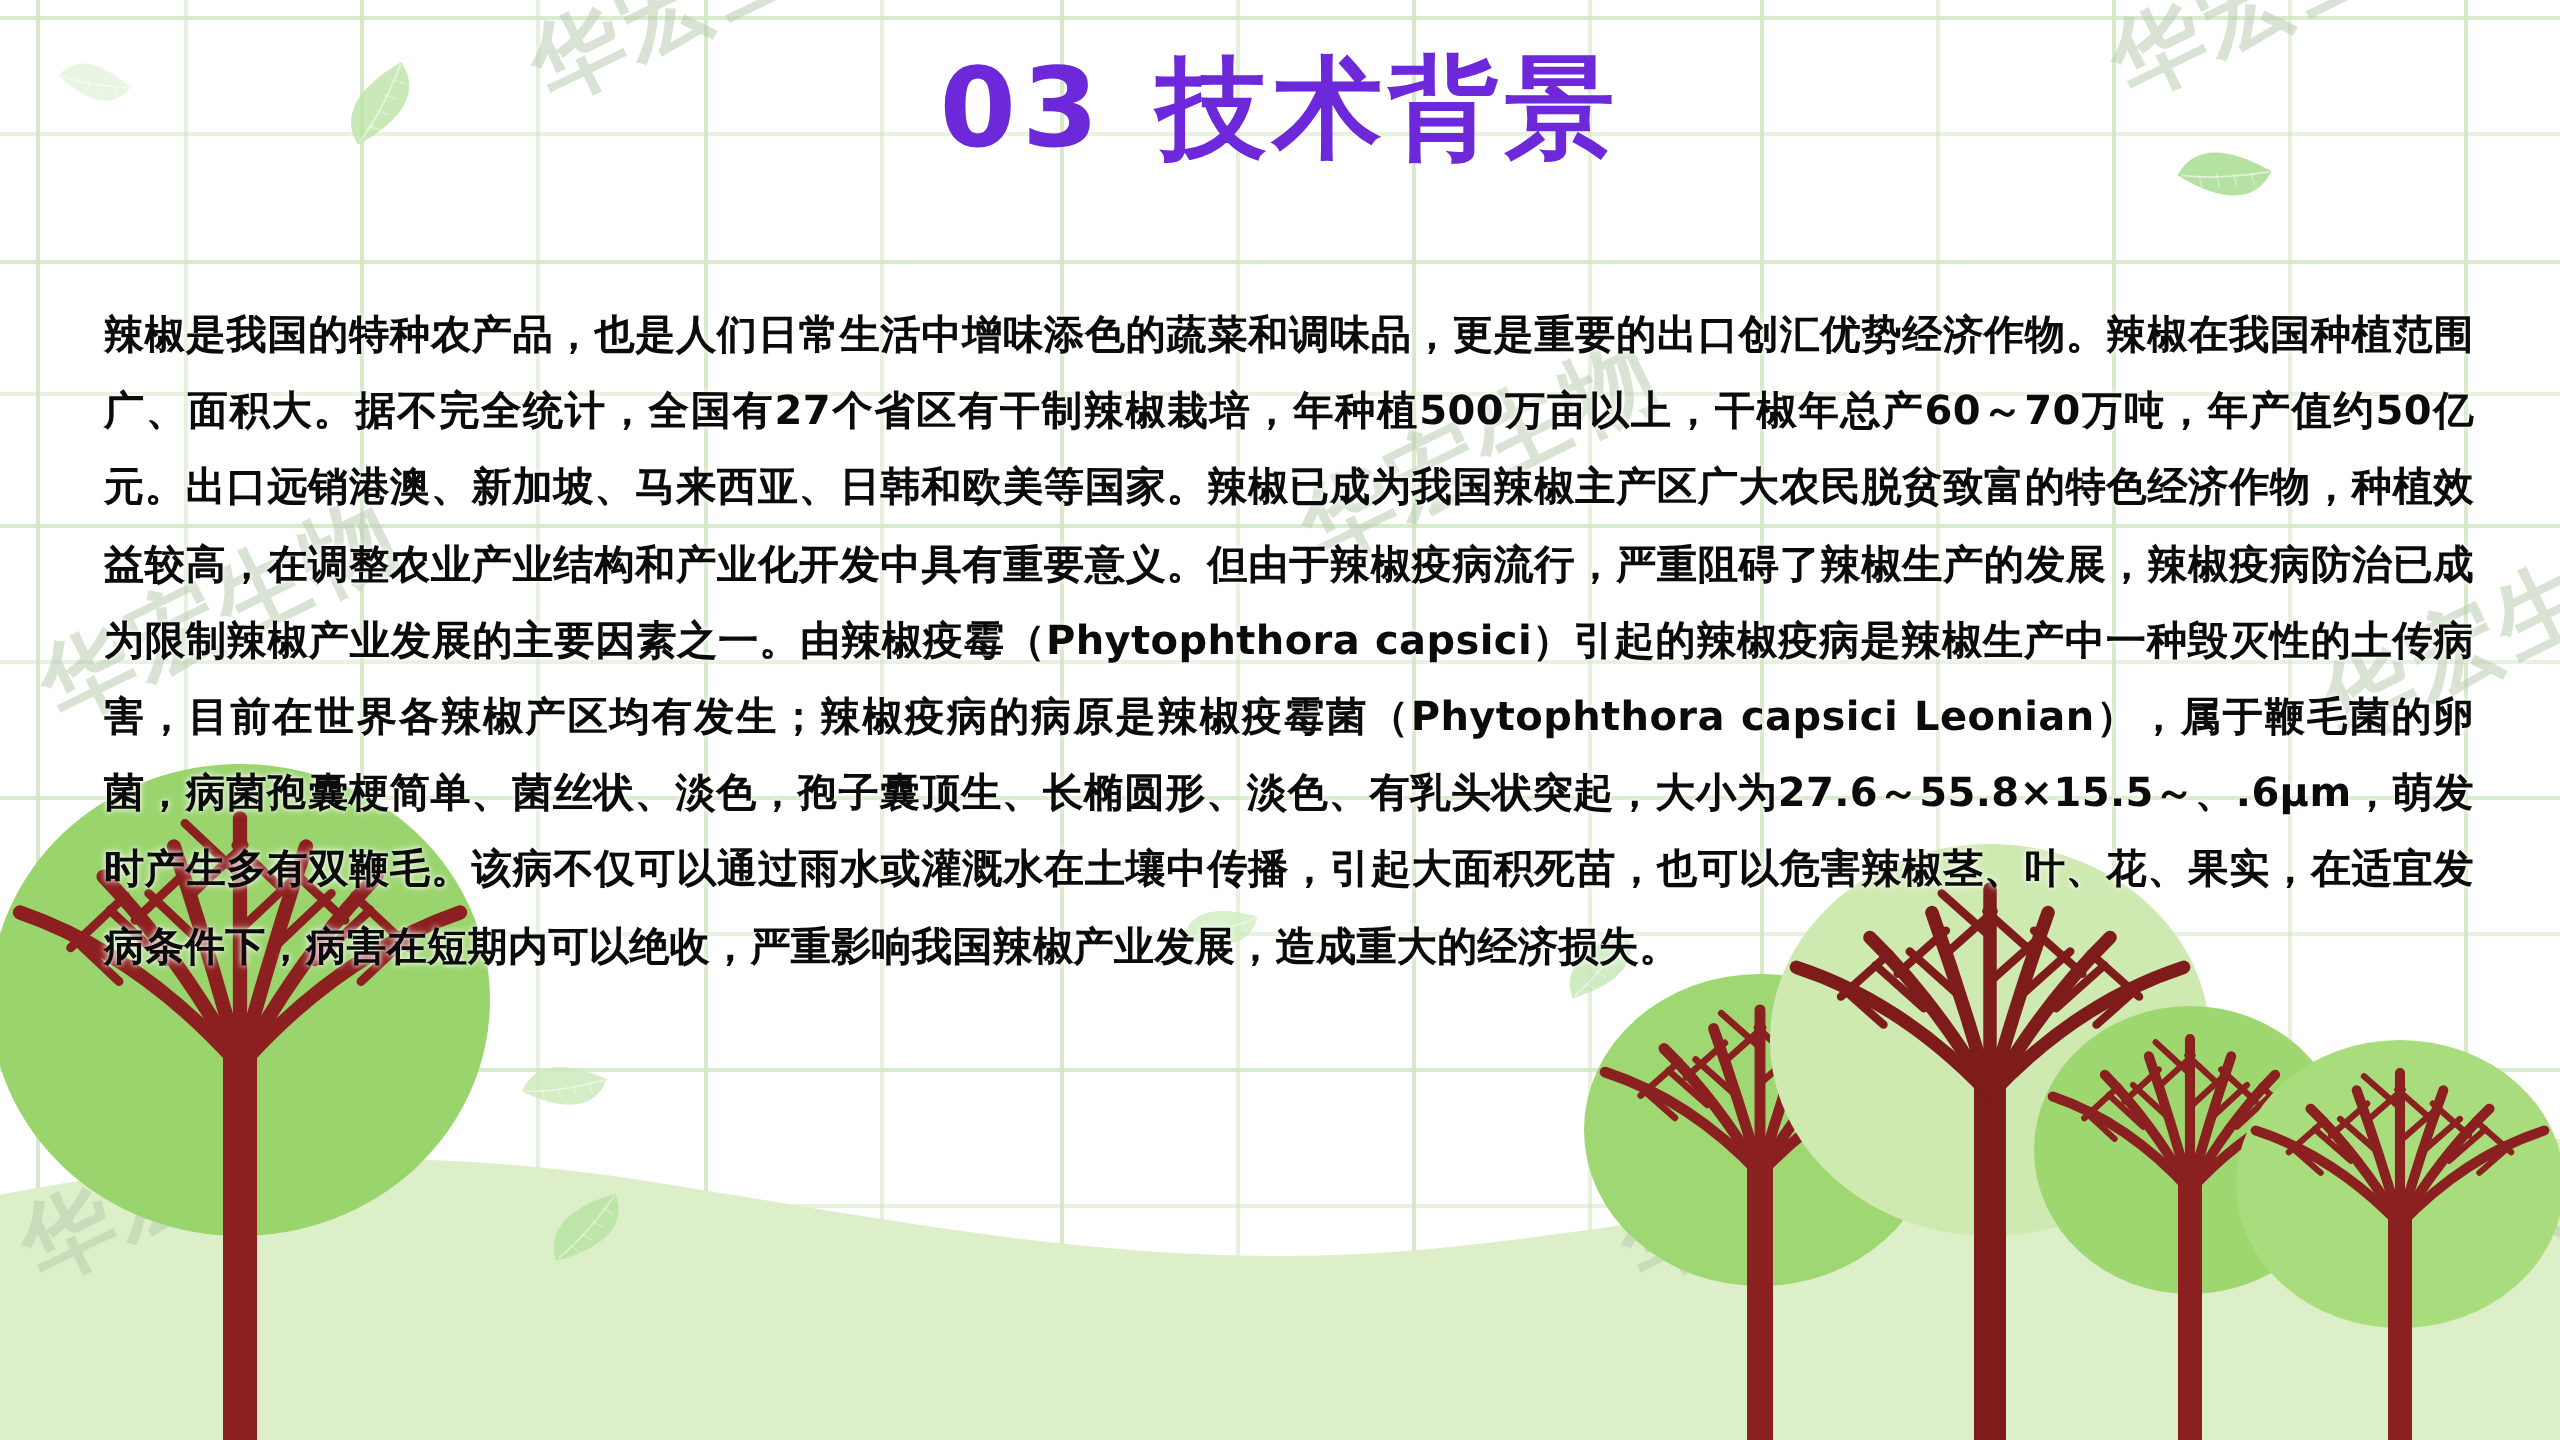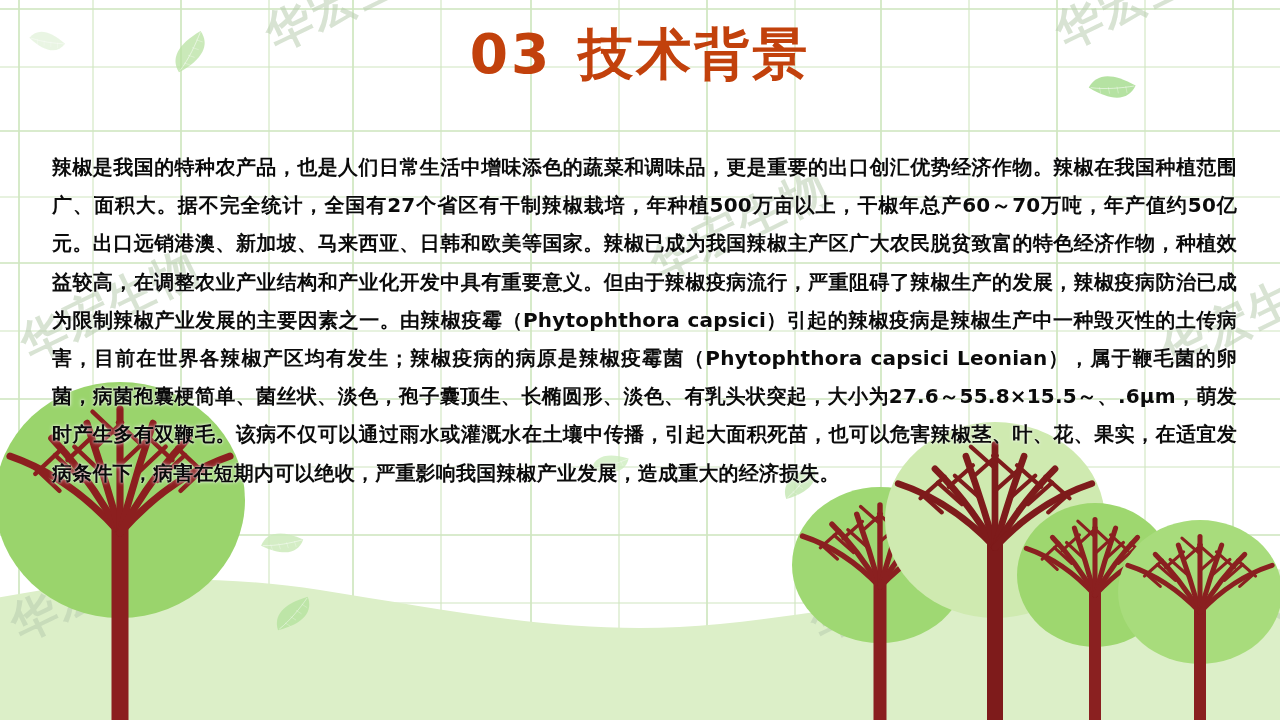--- a/index.html
+++ b/index.html
@@ -330,19 +330,19 @@
             <path d="M92,102.16 Q112.13264,68.13999999999999 136.73919999999998,44.371359999999996" stroke-width="5.04"></path>
             <path d="M116.60655999999999,70.37624799999999 l18.04,-15.84" stroke-width="3.12"></path>
             <path d="M126.44918399999999,57.6627472 l-18.04,-15.84" stroke-width="3.12"></path>
             <path d="M92,102.16 Q124.47200000000001,68.13999999999999 164.16,55.28799999999999" stroke-width="5.04"></path>
             <path d="M131.688,76.3804 l18.04,-15.84" stroke-width="3.12"></path>
             <path d="M147.5632,66.06855999999999 l-18.04,-15.84" stroke-width="3.12"></path>
           </g>
         </svg></div>
     </div>
 
-  <div class="title" style="color: #c2410c;">
+  <div class="title" style="color: #6d28d9;">
     <span class="num">03</span><span>技术背景</span>
   </div>
 
   <div class="body-text" style="color: rgb(11, 11, 11);">辣椒是我国的特种农产品，也是人们日常生活中增味添色的蔬菜和调味品，更是重要的出口创汇优势经济作物。辣椒在我国种植范围广、面积大。据不完全统计，全国有27个省区有干制辣椒栽培，年种植500万亩以上，干椒年总产60～70万吨，年产值约50亿元。出口远销港澳、新加坡、马来西亚、日韩和欧美等国家。辣椒已成为我国辣椒主产区广大农民脱贫致富的特色经济作物，种植效益较高，在调整农业产业结构和产业化开发中具有重要意义。但由于辣椒疫病流行，严重阻碍了辣椒生产的发展，辣椒疫病防治已成为限制辣椒产业发展的主要因素之一。由辣椒疫霉（Phytophthora capsici）引起的辣椒疫病是辣椒生产中一种毁灭性的土传病害，目前在世界各辣椒产区均有发生；辣椒疫病的病原是辣椒疫霉菌（Phytophthora capsici Leonian），属于鞭毛菌的卵菌，病菌孢囊梗简单、菌丝状、淡色，孢子囊顶生、长椭圆形、淡色、有乳头状突起，大小为27.6～55.8×15.5～、.6μm，萌发时产生多有双鞭毛。该病不仅可以通过雨水或灌溉水在土壤中传播，引起大面积死苗，也可以危害辣椒茎、叶、花、果实，在适宜发病条件下，病害在短期内可以绝收，严重影响我国辣椒产业发展，造成重大的经济损失。</div>
 
 </div>
 
 </body></html>

